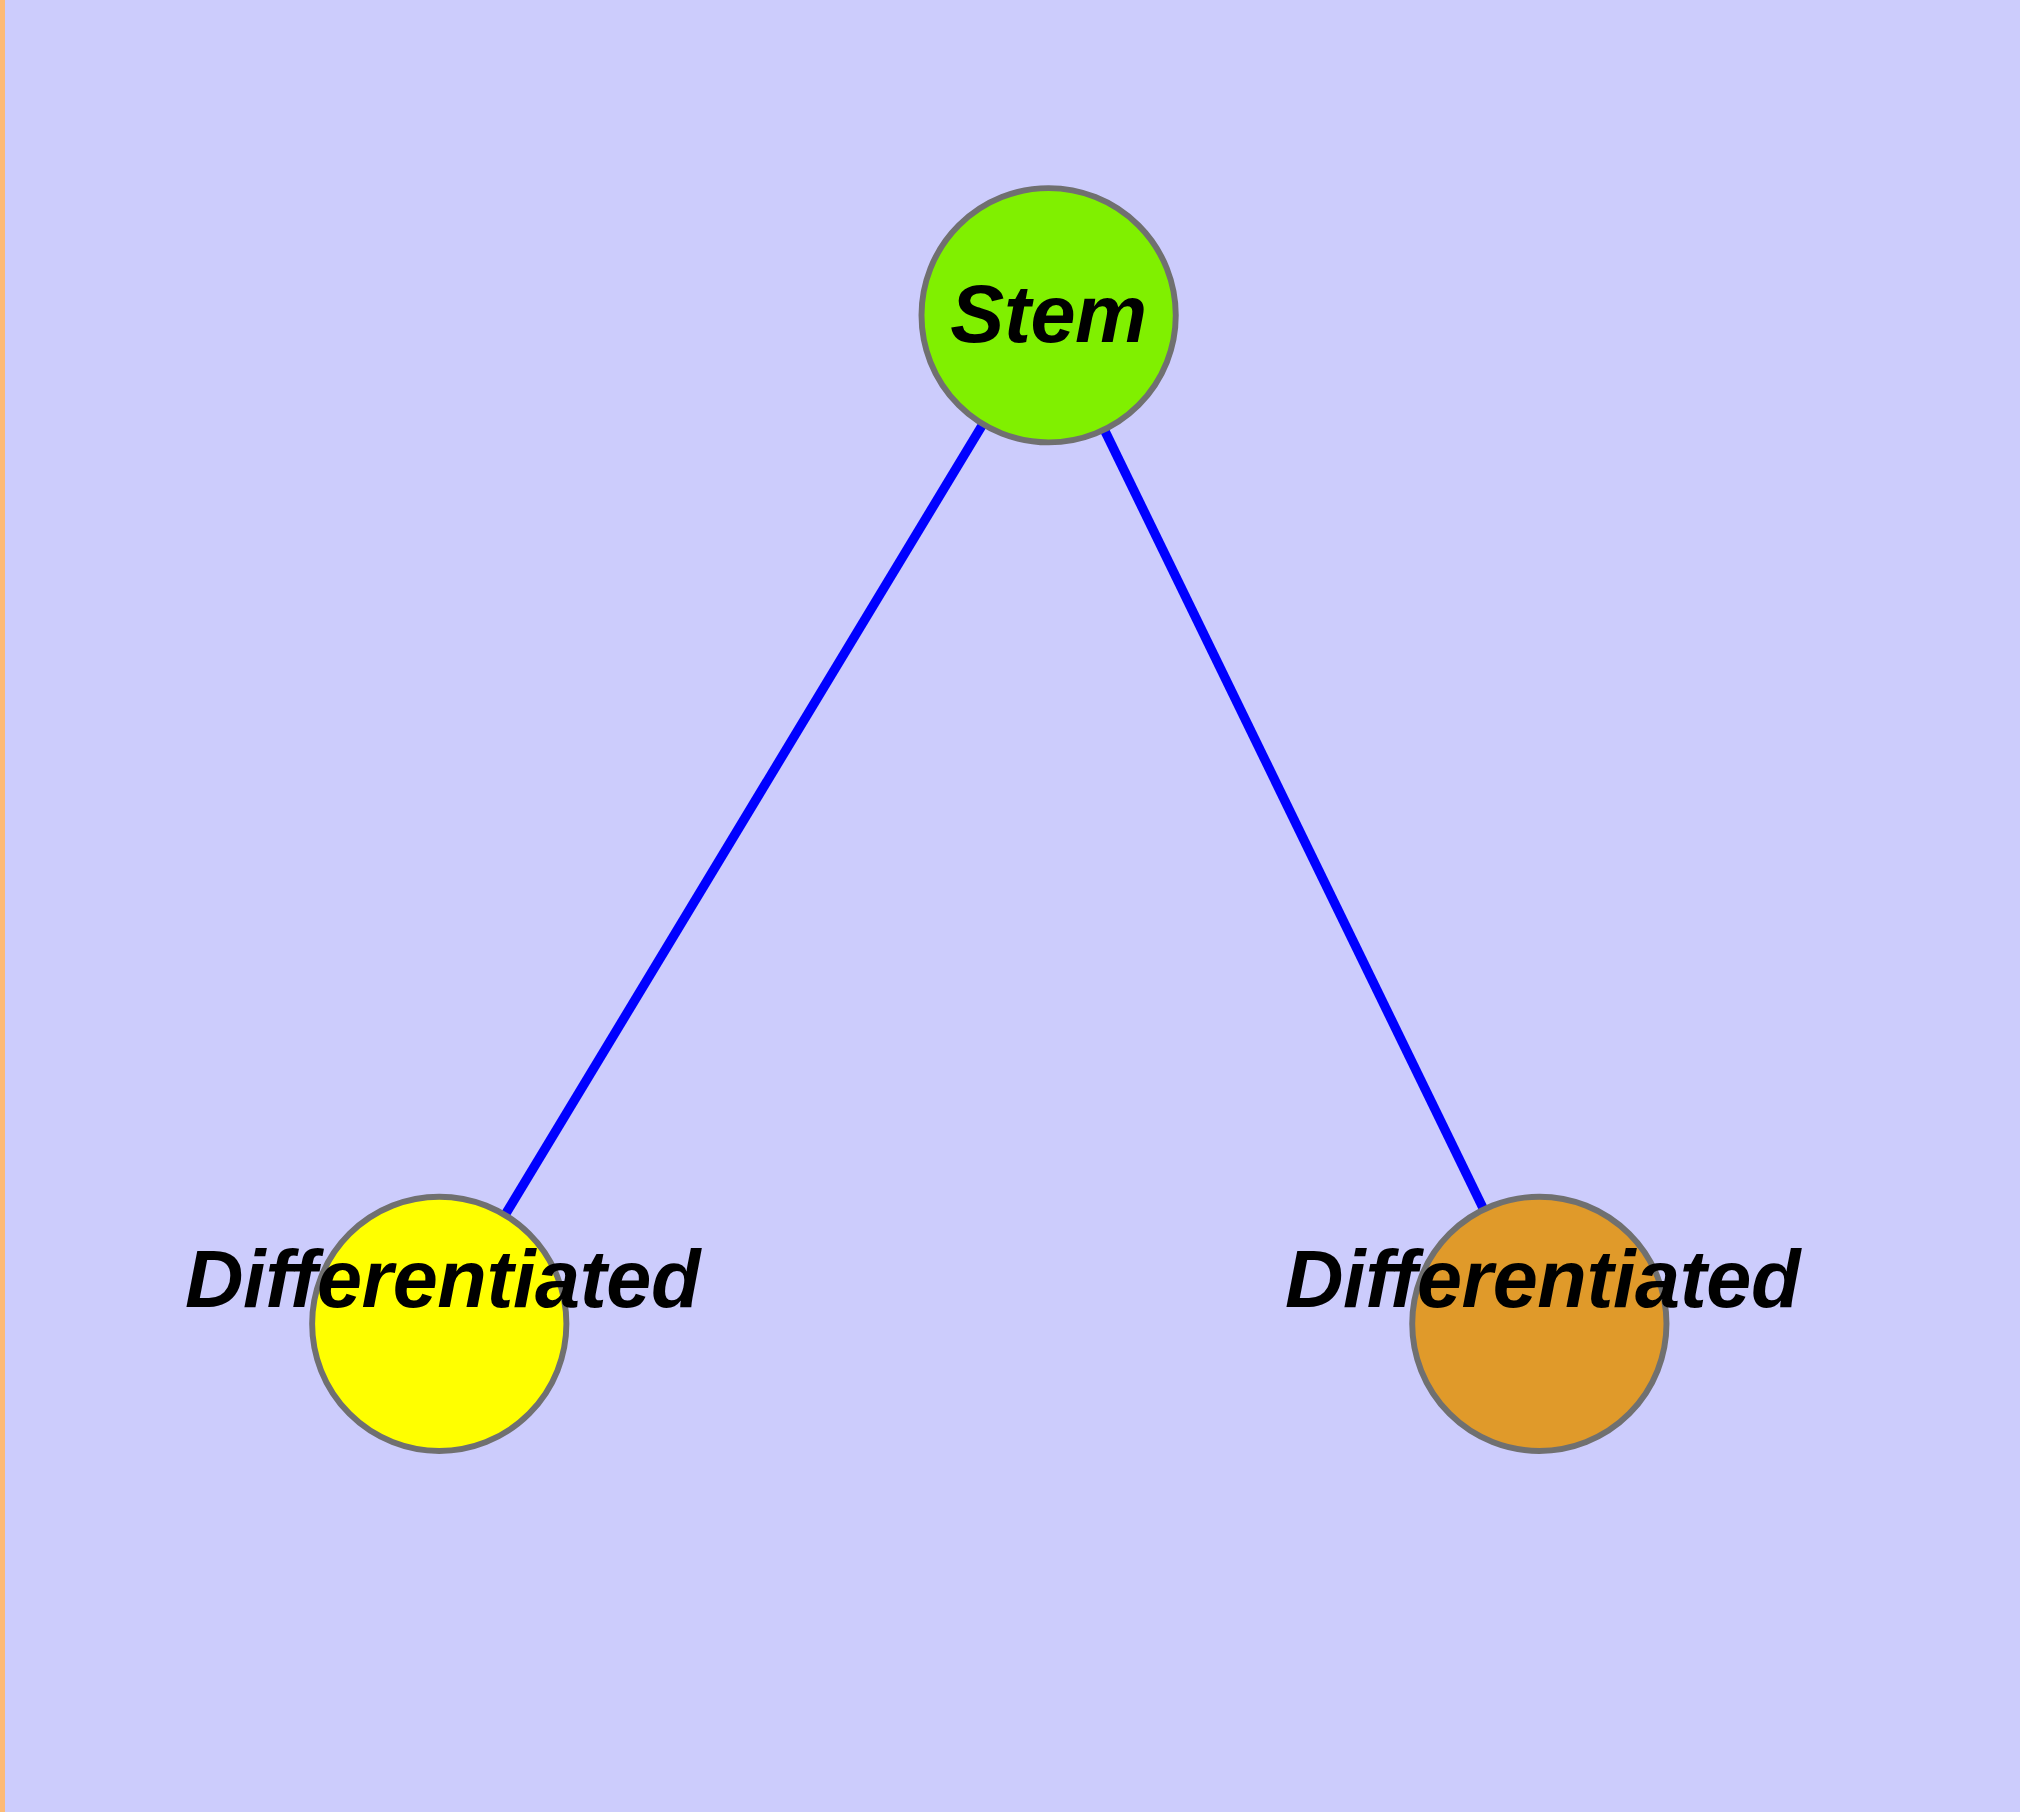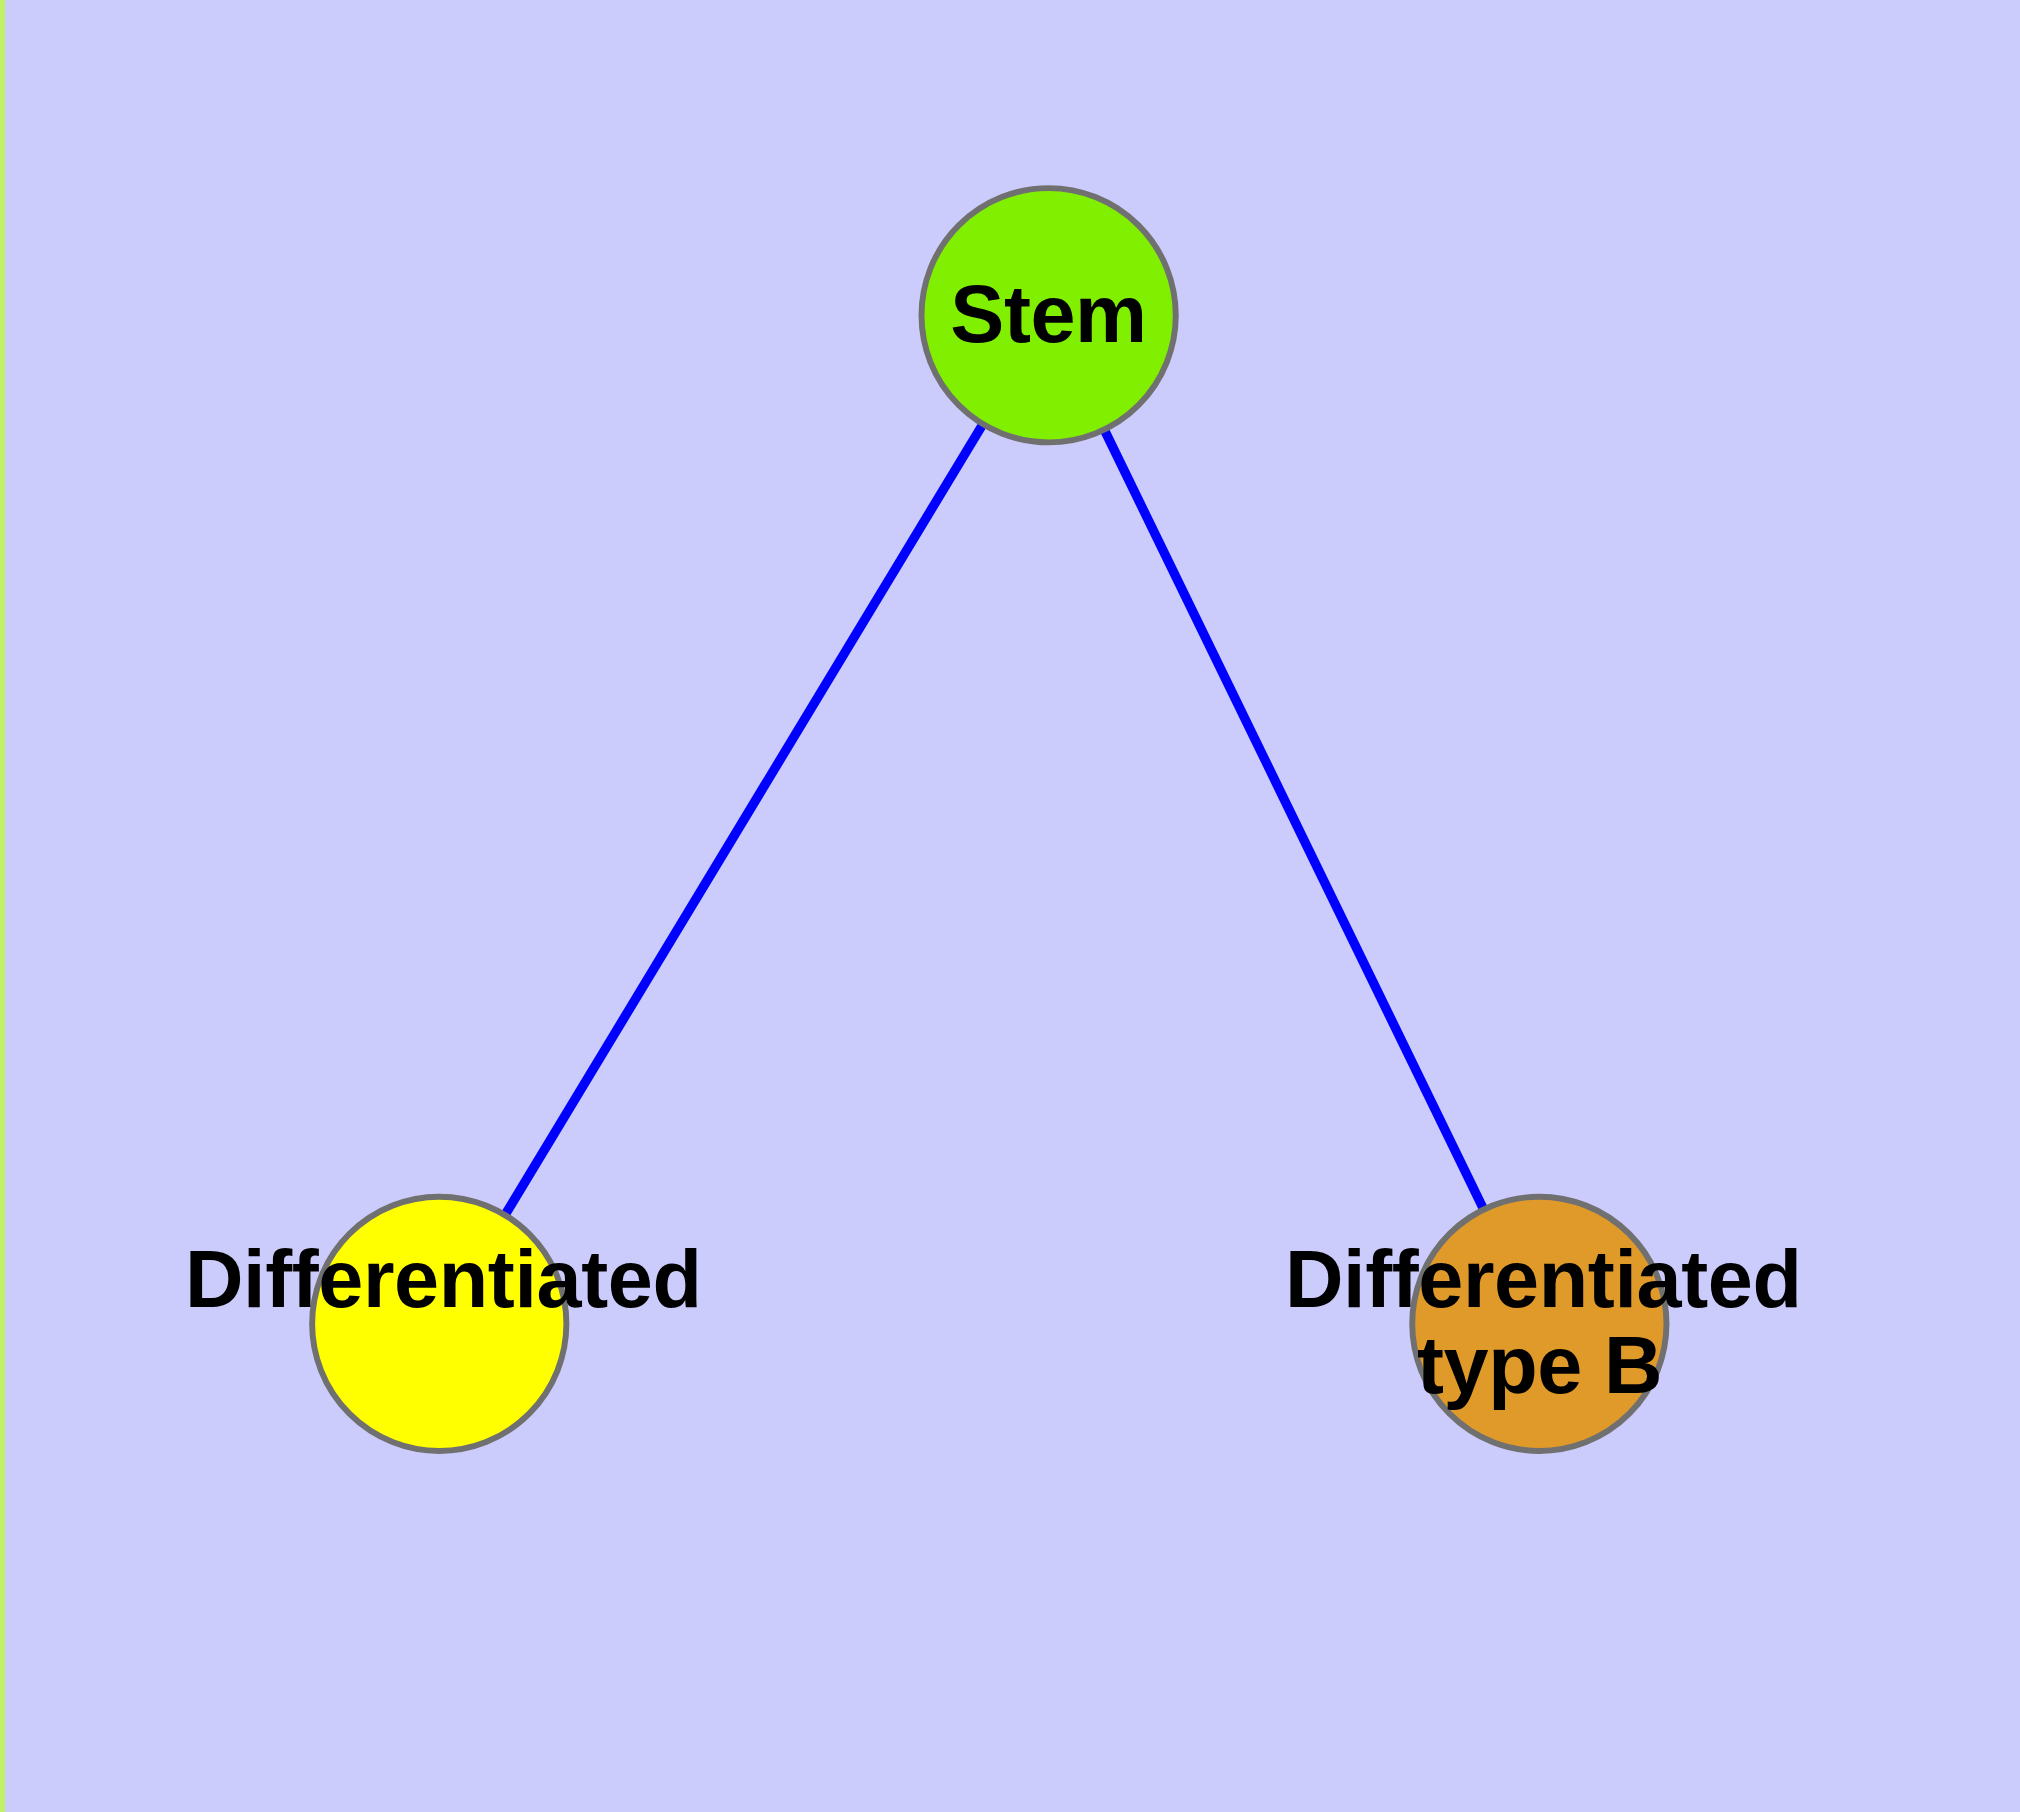--- a/index.html
+++ b/index.html
@@ -56,21 +56,21 @@
   #label-diff-b {
     font-size: 81px;
     left: 1265px;
     top: 1242px;
     width: 509px;
   }
 </style>
 </head>
 <body>
 
-<div id="stage" style="width: 2021px; height: 1812px; background: #bef264;">
+<div id="stage" style="width: 2021px; height: 1812px; background: #fdba74; font-style: italic;">
 
   <div id="canvas-bg" style="background: rgb(204, 204, 252);"></div>
 
   <svg id="graph-svg" viewBox="0 0 2384 2138" xmlns="http://www.w3.org/2000/svg">
 
     <g>
       <line id="edge-stem-diff-a" x1="1159.4293608294304" y1="500.3853416035853" x2="595.5706391705696" y2="1433.6146583964146" stroke="#0000ff" stroke-width="11" stroke-linecap="butt"></line>
       <line id="edge-stem-diff-b" x1="1302.6272891497788" y1="506.8816478207889" x2="1750.3727108502212" y2="1427.1183521792111" stroke="#0000ff" stroke-width="11" stroke-linecap="butt"></line>
     </g>
 
@@ -84,17 +84,16 @@
   <div class="node-label" id="label-stem" style="top: 272px; left: 794px;">
       <div>Stem</div>
     </div>
 
   <div class="node-label" id="label-diff-a" style="top: 1237px; left: 185px;">
       <div>Differentiated</div>
     </div>
 
   <div class="node-label" id="label-diff-b" style="top: 1237px; left: 1285px;">
       <div>Differentiated</div>
-      <div>type B</div>
     </div>
 
 </div>
 
 
 </body></html>

